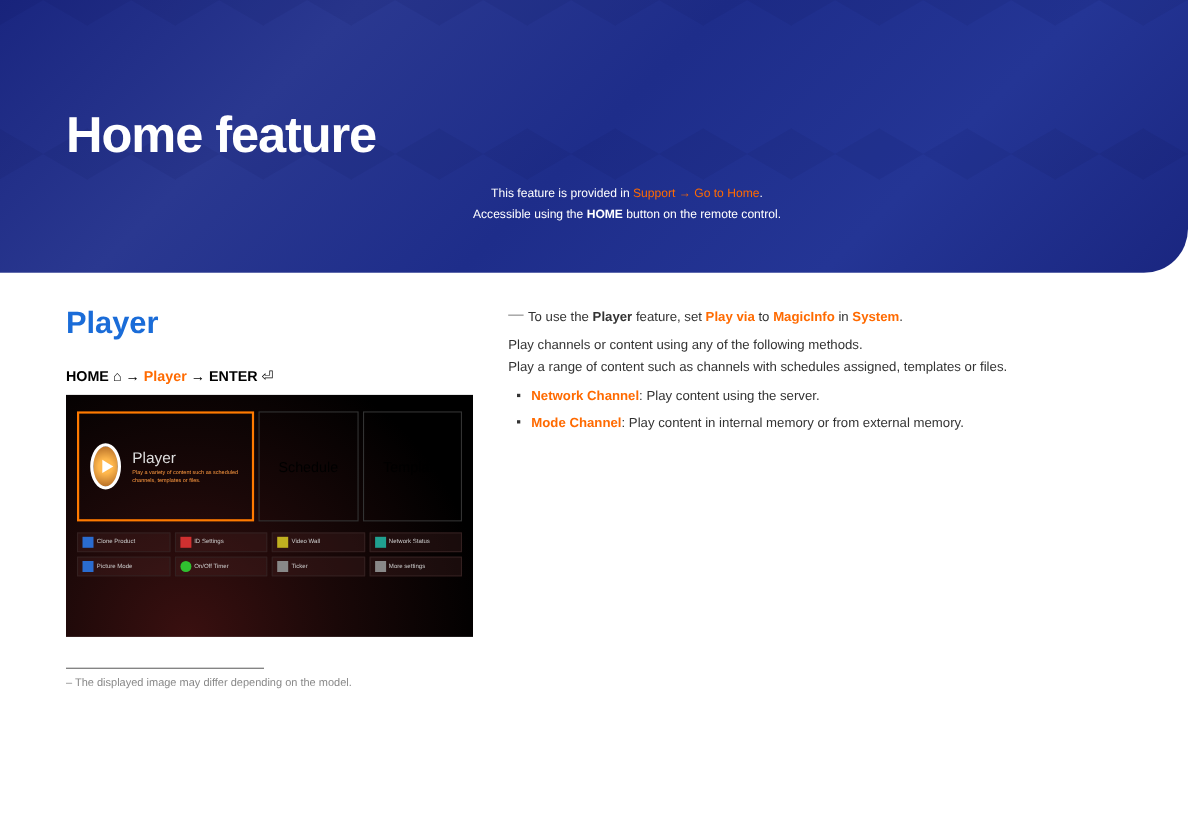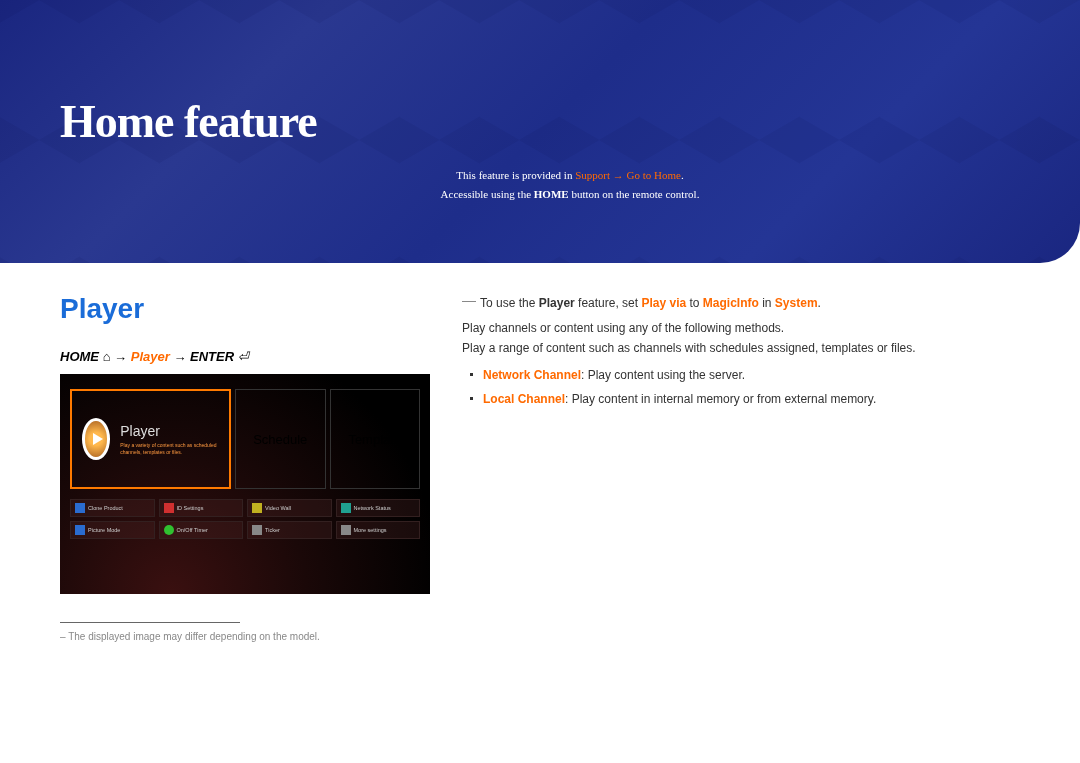--- a/index.html
+++ b/index.html
@@ -1,43 +1,42 @@
 <!DOCTYPE html>
 <html><head>
 <meta charset="utf-8">
 <style>
   * { margin: 0; padding: 0; box-sizing: border-box; }
   body { font-family: Arial, Helvetica, sans-serif; background: #fff; width: 1080px; }
   .header-banner {
     background: linear-gradient(135deg, #1a2680 0%, #2a3890 25%, #1e2d8a 50%, #243595 75%, #1a2680 100%);
     background-color: #1e2d8a;
     border-bottom-right-radius: 40px;
-    padding: 95px 0 60px 60px;
+    padding: 95px 0 44px 60px;
     position: relative;
     overflow: hidden;
-    font-family: Liberation Serif, serif;
   }
   .header-banner::before {
     content: '';
     position: absolute;
     inset: 0;
     background-image:
       linear-gradient(30deg, rgba(0,0,50,.15) 12%, transparent 12.5%, transparent 87%, rgba(0,0,50,.15) 87.5%, rgba(0,0,50,.15)),
       linear-gradient(150deg, rgba(0,0,50,.15) 12%, transparent 12.5%, transparent 87%, rgba(0,0,50,.15) 87.5%, rgba(0,0,50,.15));
     background-size: 80px 140px;
     opacity: .4;
   }
   .chapter-title { color: #fff; font-size: 46px; font-weight: 600; position: relative; letter-spacing: -1px; margin-bottom: 18px; }
   .intro-line { color: #fff; font-size: 11px; position: relative; line-height: 1.7; text-align: center; }
   .intro-line .hl { color: #ff6a00; }
   .content-wrap { display: flex; gap: 32px; padding: 30px 44px 60px 60px; }
   .left-col { width: 370px; flex: 0 0 370px; }
   .right-col { flex: 1; }
   .section-title { color: #1a6cd8; font-size: 28px; font-weight: 600; margin-bottom: 24px; }
-  .nav-path { font-size: 13px; font-weight: bold; color: #000; margin-bottom: 10px; font-style: italic; }
+  .nav-path { font-size: 13px; font-weight: bold; color: #000; margin-bottom: 10px; }
   .nav-path .hl { color: #ff6a00; }
   .home-icon::before { content: "⌂"; font-weight: normal; }
   .enter-icon::before { content: "⏎"; font-weight: normal; }
   .screenshot {
     width: 370px; height: 220px;
     background: radial-gradient(circle at 30% 100%, #3a1010 0%, #1a0808 40%, #000 80%);
     padding: 15px 10px;
   }
   .top-row { display: flex; gap: 4px; height: 100px; margin-bottom: 10px;}
   .tile { border: 1px solid #333; display: flex; align-items: center; padding: 0 10px; }
@@ -161,17 +160,17 @@
     </div>
     <div>Play channels or content using any of the following methods.</div>
     <div>Play a range of content such as channels with schedules assigned, templates or files.</div>
     <div class="bullet-list">
       <div class="bullet-item">
         <span class="bullet-dot"></span>
         <span><b class="hl">Network Channel</b><span>: Play content using the server.</span></span>
       </div>
       <div class="bullet-item">
         <span class="bullet-dot"></span>
-        <span><b class="hl">Local Channel</b><span>: Play content in internal memory or from external memory.</span></span>
+        <span><b class="hl">Mode Channel</b><span>: Play content in internal memory or from external memory.</span></span>
       </div>
     </div>
   </div>
 </div>
 
 </body></html>

